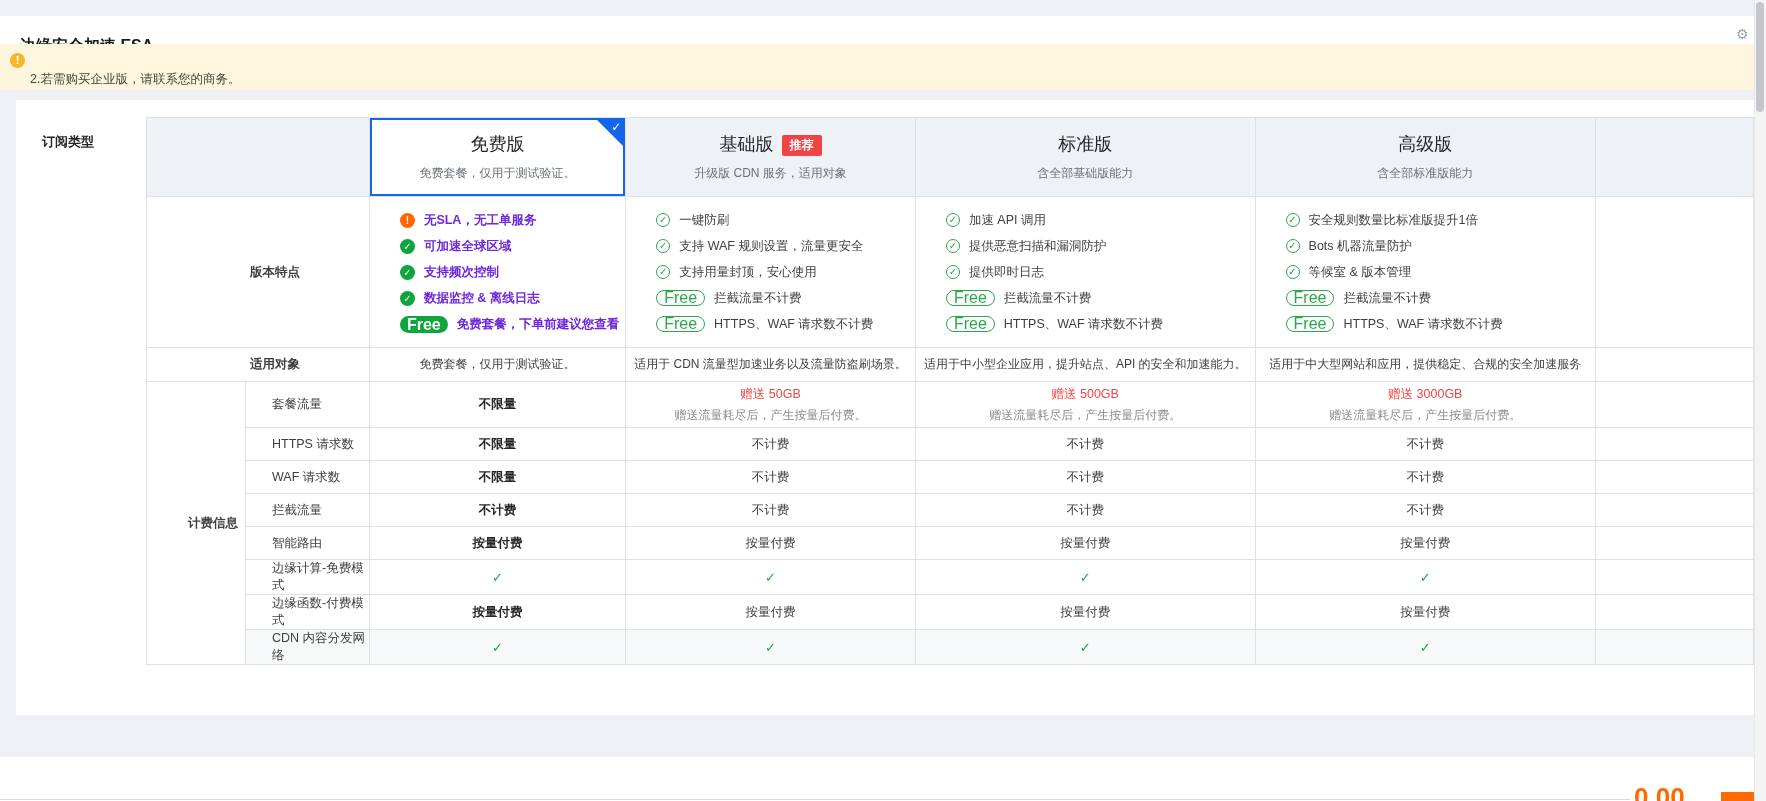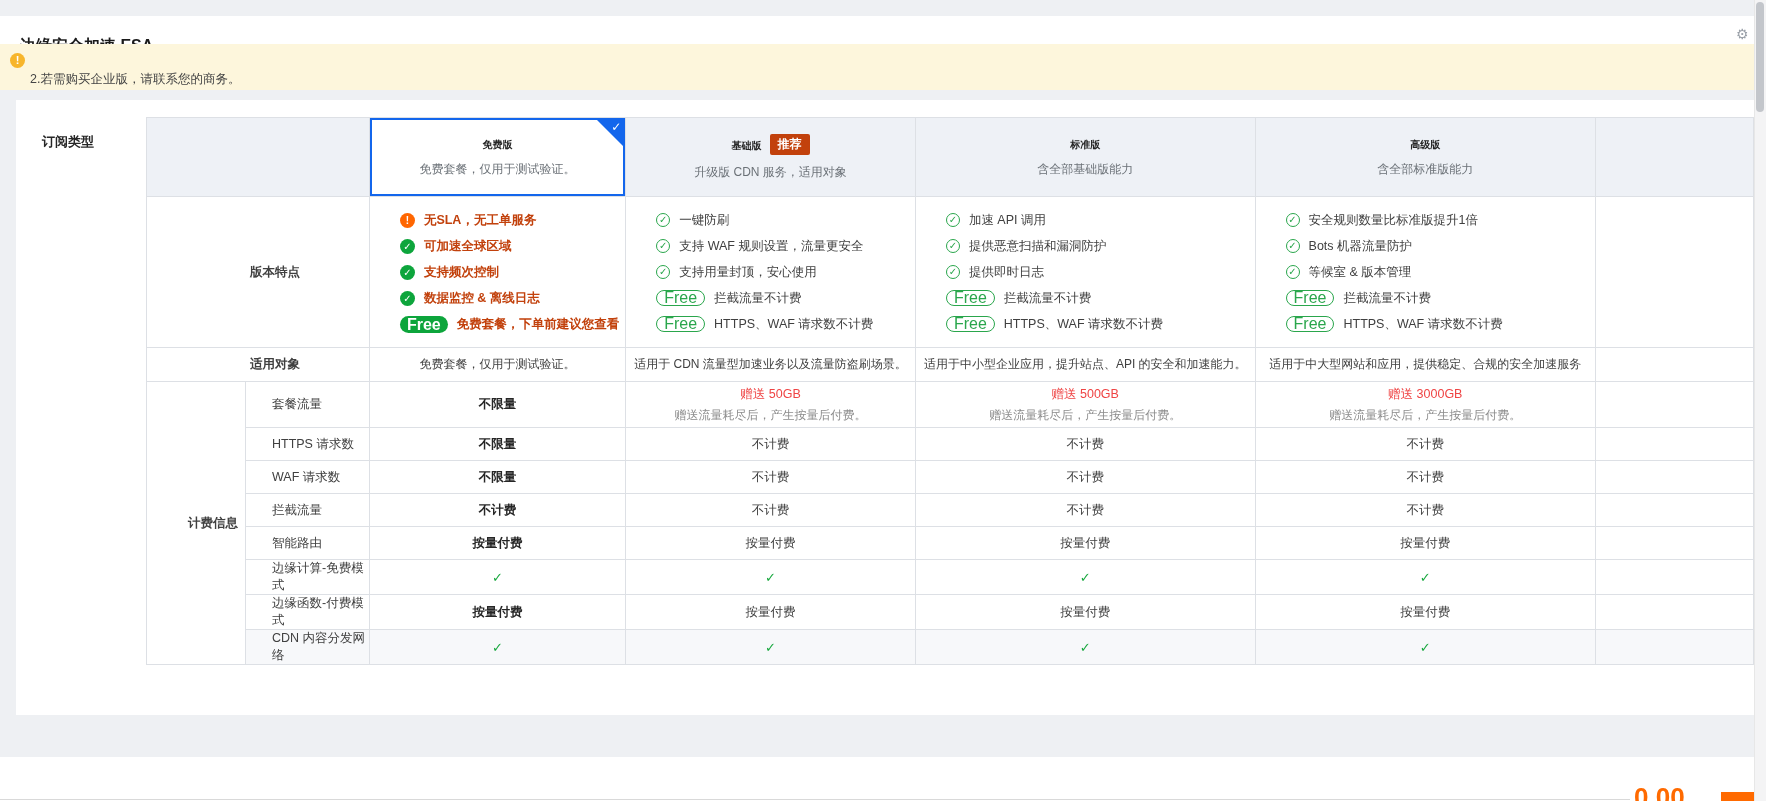--- a/index.html
+++ b/index.html
@@ -32,23 +32,23 @@
   table.cmp { position:absolute; left:130px; top:17px; border-collapse:collapse; table-layout:fixed; }
   table.cmp td { border:1px solid #dde0e5; padding:0; font-size:12.5px; color:#404040;
     text-align:center; vertical-align:middle; overflow:hidden; }
   tr.hdr      { height:79px; }
   tr.features { height:141px; }
   tr.audience { height:34px; }
   tr.traffic  { height:46px; }
   tr.r33      { height:33px; }
   tr.r34      { height:34px; }
   .plan-hdr { background:#eef1f6; }
-  .plan-name { font-size:10px; font-weight:700; color:#262626;text-align:center; }
+  .plan-name { font-size:18px; font-weight:400; color:#262626;text-align:center; }
   .plan-sub { font-size:12px; color:#6b7177; margin-top:9px; }
-  .badge { display:inline-block; background:#c2410c; color:#fff; font-size:12px; font-weight:700;
+  .badge { display:inline-block; background:#ef4444; color:#fff; font-size:12px; font-weight:700;
     padding:2px 8px; border-radius:2px; margin-left:8px; vertical-align:1px; }
   .plan-hdr.selected { background:#fff; box-shadow: inset 0 0 0 2px #1366ec; position:relative; }
   .sel-corner { position:absolute; top:0; right:0; width:0; height:0;
     border-top:30px solid #1366ec; border-left:30px solid transparent; }
   .sel-check { position:absolute; top:2px; right:4px; color:#fff; font-size:12px; font-weight:700; }
   .row-label { font-weight:700; color:#262626; text-align:left; padding-left:34px !important;border-radius:20px; }
   .sub-label { text-align:left !important; padding-left:26px !important; color:#404040; }
   
   .feat-cell { text-align:left !important; padding:6px 6px 6px 30px !important; }
   ul.feats { list-style:none; margin:0; padding:0; }
@@ -56,21 +56,21 @@
   .ic { flex:0 0 auto; width:15px; height:15px; border-radius:50%; font-size:10px; line-height:15px;
     text-align:center; font-weight:700; }
   .ic.warn { background:#ff6600; color:#fff; }
   .ic.chk-fill { background:#0da53c; color:#fff; }
   .ic.chk-line { width:14px; height:14px; line-height:12px; border:1px solid #2aa64c; color:#2aa64c;
     background:#fff; font-weight:400; }
   .pill { flex:0 0 auto; border-radius:9px; font-size:16px; padding:0 7px; height:17px; line-height:17px; }
   .pill.fill { background:#0da53c; color:#fff; font-weight:700; }
   .pill.line { border:1px solid #2aa64c; color:#2aa64c; height:16px; line-height:14px; background:#fff; }
   .ft { color:#404040; white-space:nowrap; }
-  .ft.bold { font-weight:700; color:#c2410c; }
+  .ft.bold { font-weight:700; color:#6d28d9; }
   
   .aud { color:#8c8c8c; font-size:12px !important; white-space:nowrap; }
   .val.free-col { font-weight:700; color:#262626; }
   .tmain { color:#ef4444; } .val.free-col .tmain { font-weight:700; color:#262626; }
   .tsub { color:#8c8c8c; font-size:12px; margin-top:4px; }
   .green-check { color:#19a83f; font-weight:700; font-size:13px; }
   tr.lastrow td { background:#f7f8fa; }
   
   .bottombar { position:absolute; top:757px; left:0; width:1754px; height:44px; background:#fff; }
   .bottom-line { position:absolute; top:799px; left:0; width:1630px; height:1px; background:#d9d9d9; }

